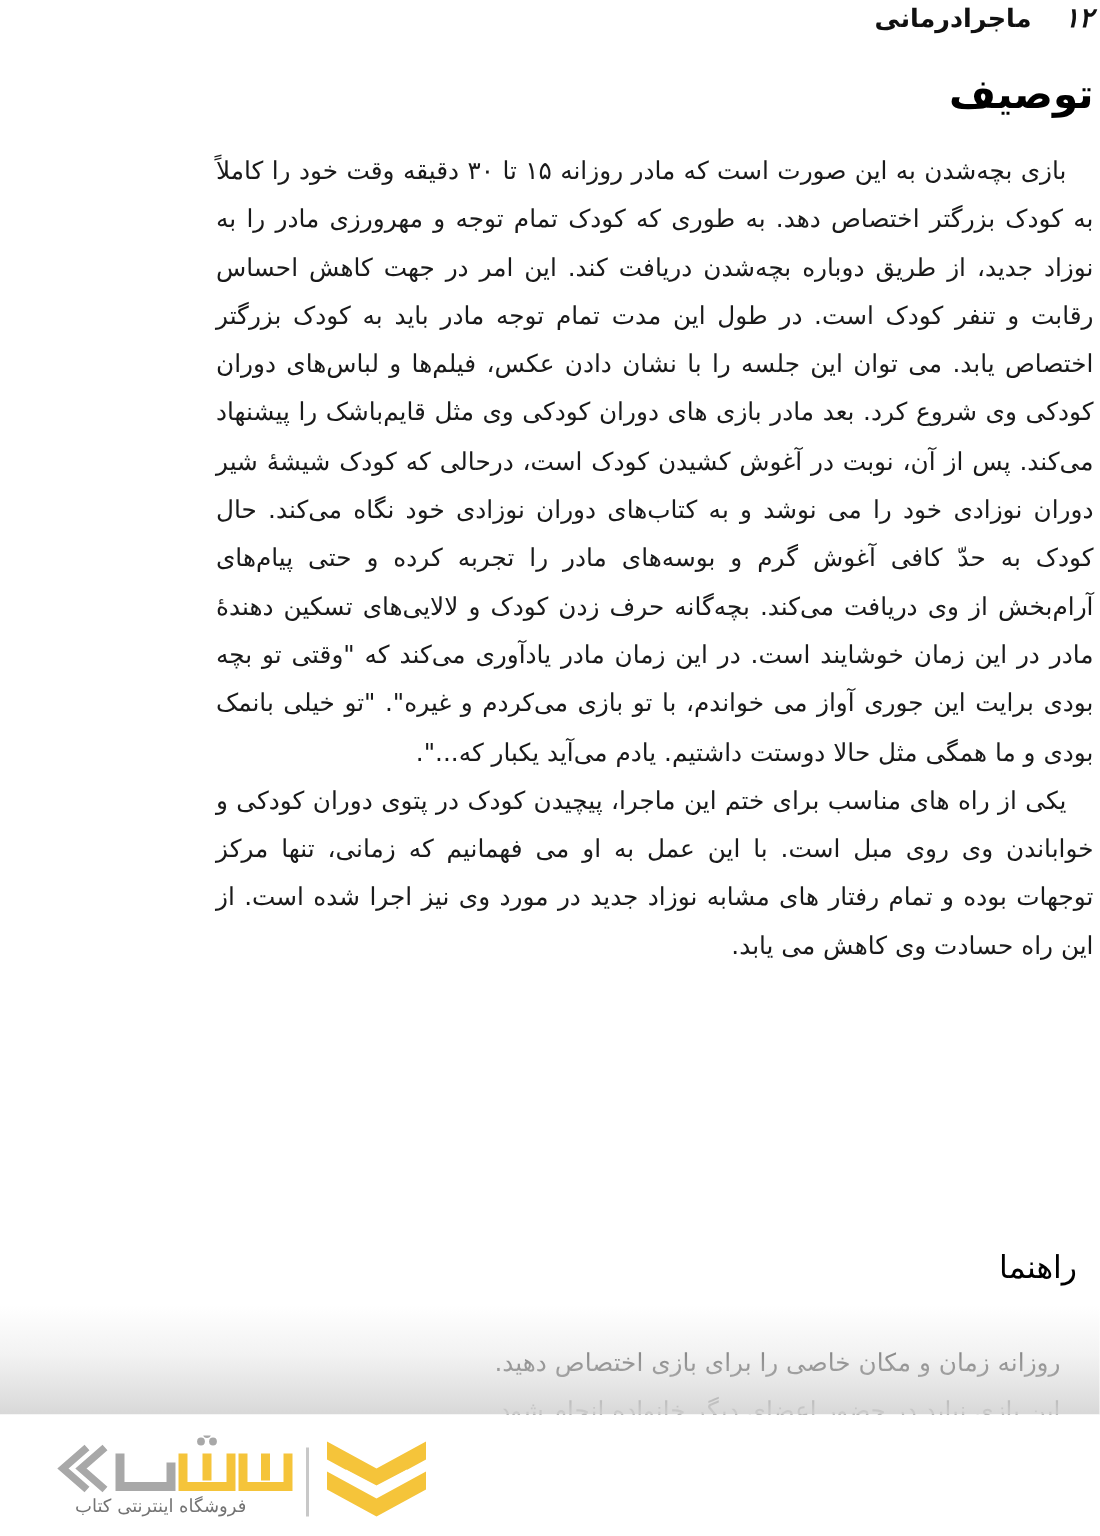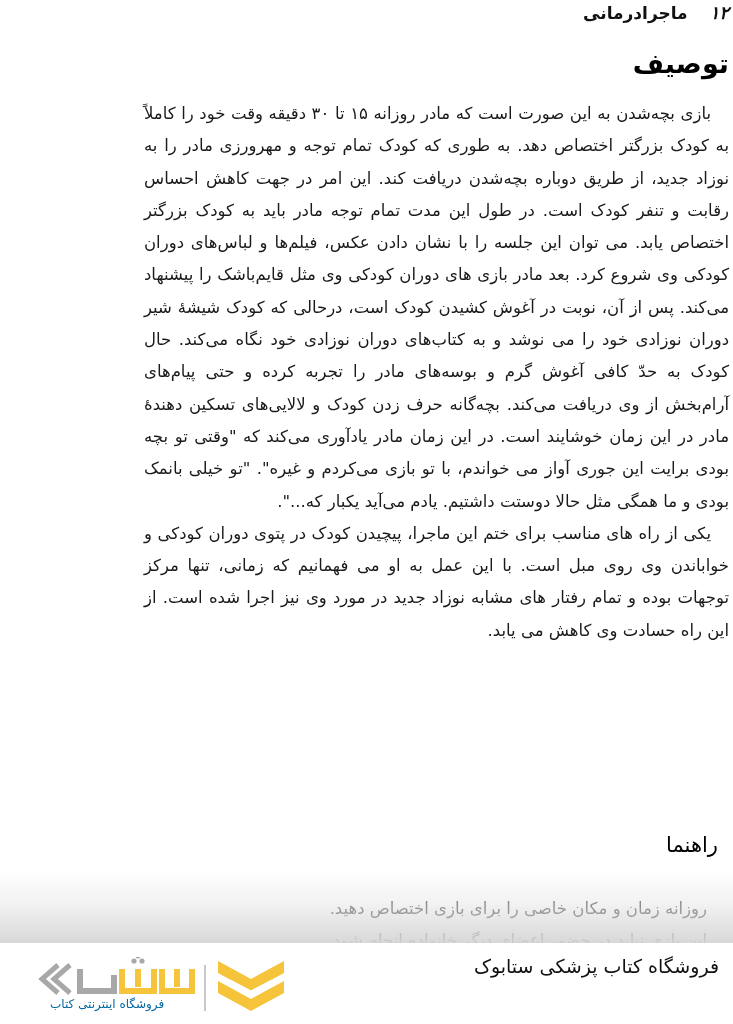--- a/index.html
+++ b/index.html
@@ -140,21 +140,21 @@
     .logo-wordmark {
       position: absolute;
       left: 0; top: 4px;
       width: 160px; height: 40px;
     }
     .logo-tagline {
       position: absolute;
       left: 14px; top: 44px;
       font-family: "DejaVu Sans", sans-serif;
       font-size: 12px;
-      color: #0369a1;
+      color: #737373;
       direction: rtl;
       white-space: nowrap;
     }
   </style>
 </head>
 <body>
 
 <div class="page">
 
   <div class="running-header">
@@ -197,17 +197,16 @@
       </svg>
       <span class="logo-tagline">فروشگاه اینترنتی کتاب</span>
       <div class="logo-divider"></div>
       <svg class="logo-chevron" viewBox="0 0 70 58">
         <path d="M2 2 L35 20 L68 2 L68 14 L35 32 L2 14 Z" fill="#f5c43a"></path>
         <path d="M2 22 L35 40 L68 22 L68 34 L35 52 L2 34 Z" fill="#f5c43a"></path>
         <path d="M14 22 L35 33 L56 22" fill="none" stroke="#ffffff" stroke-width="3"></path>
       </svg>
     </div>
 
-    <div class="store-name">فروشگاه کتاب پزشکی ستابوک</div>
 
   </div>
 
 </div>
 
 </body></html>

